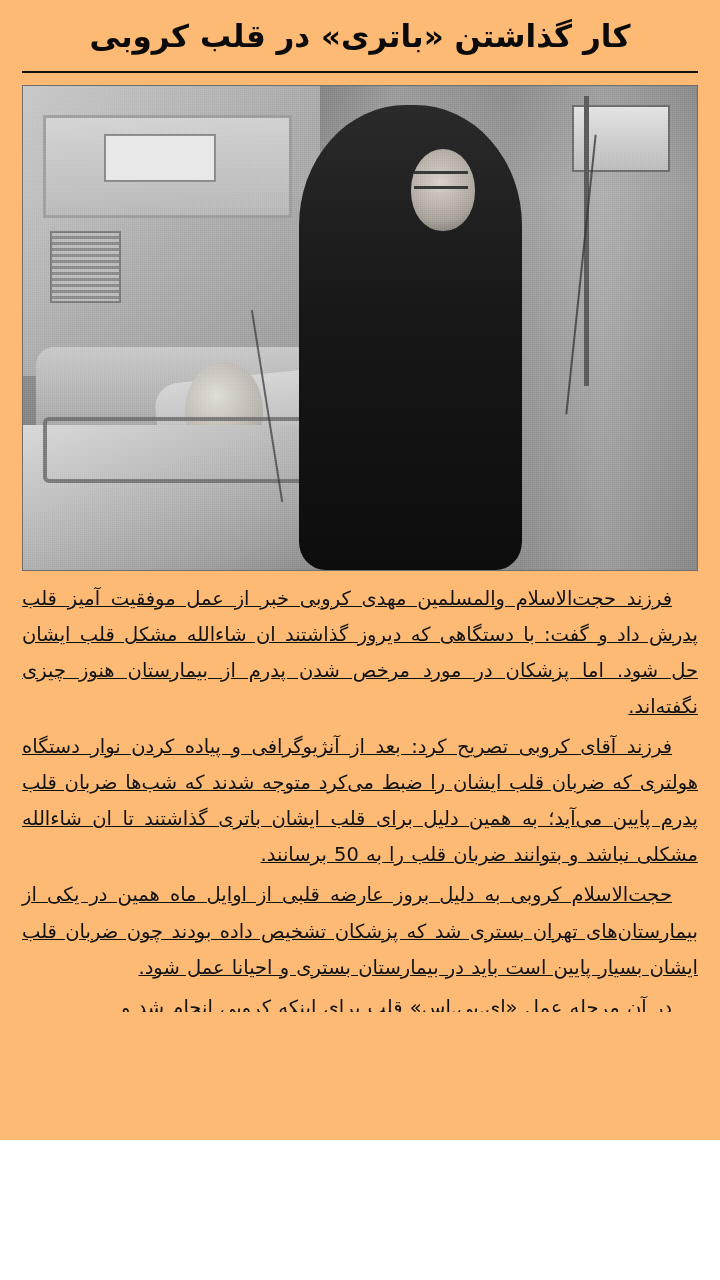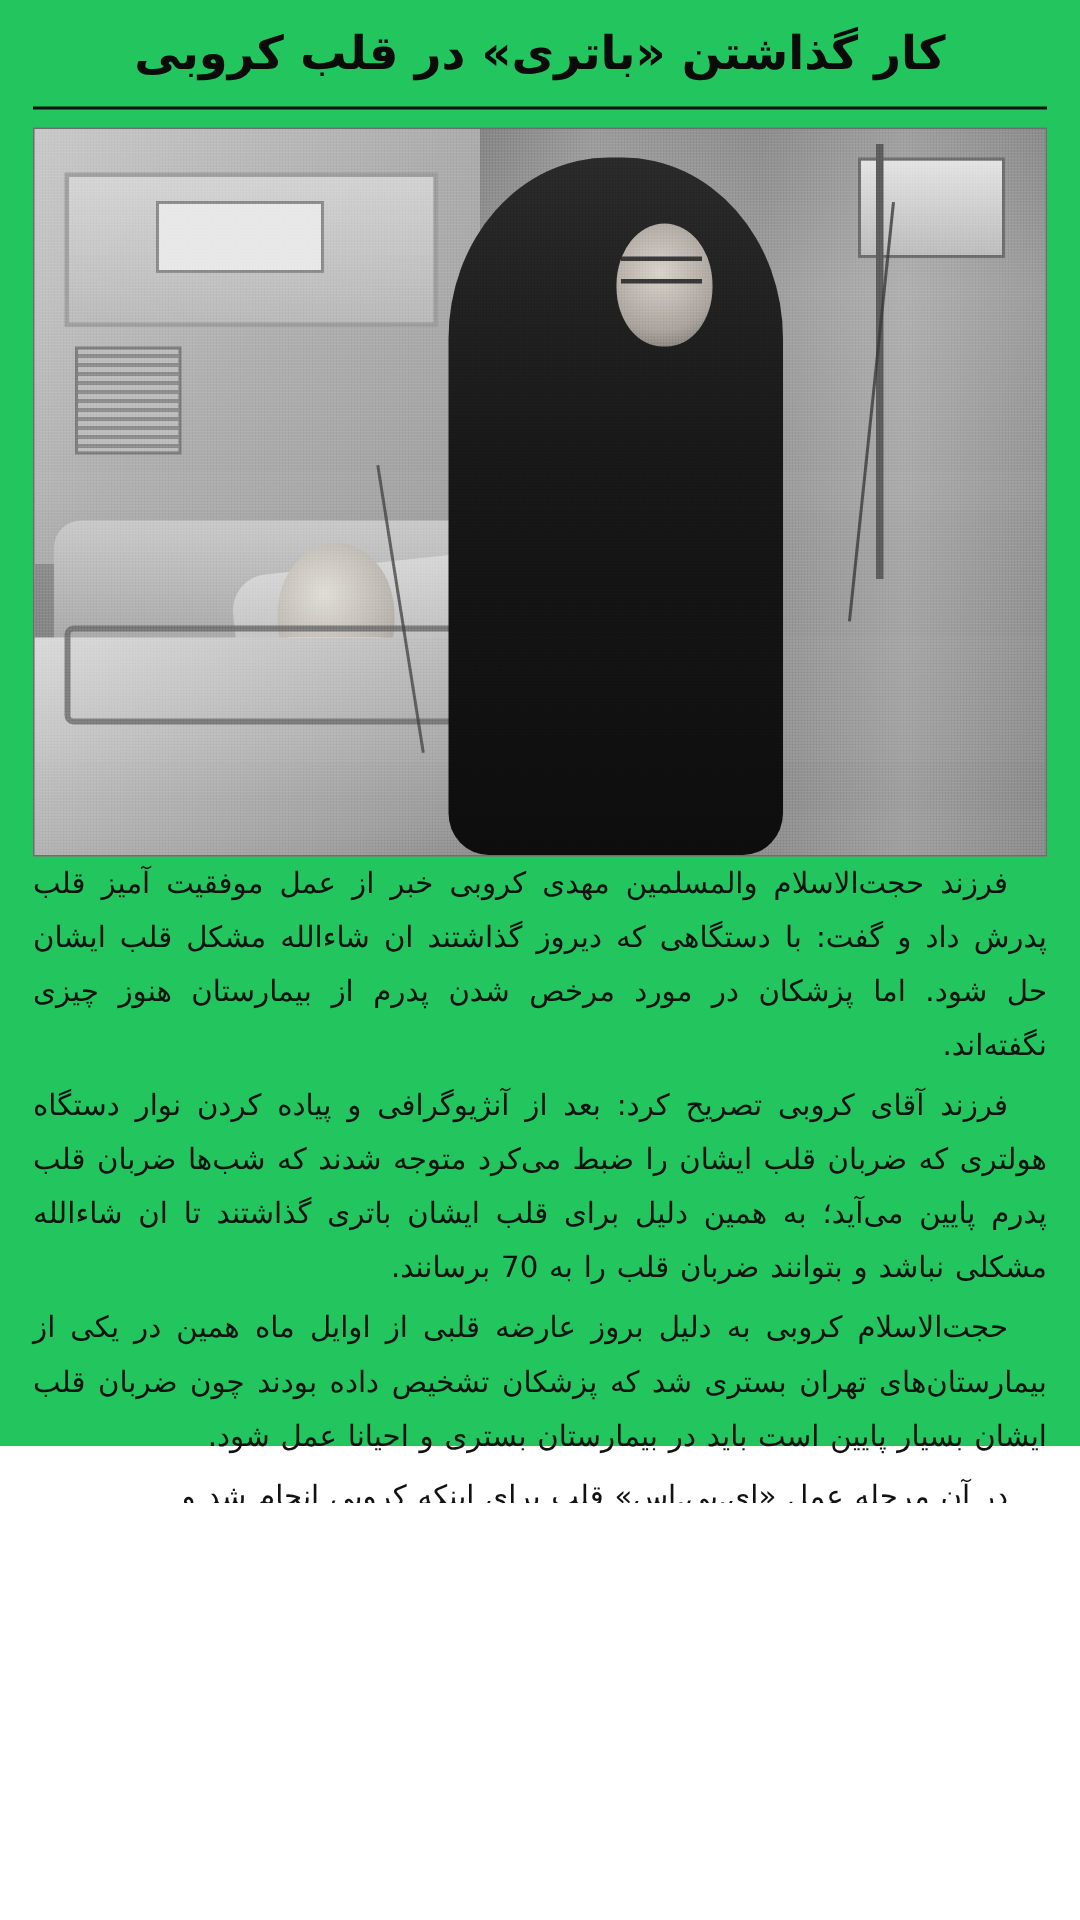--- a/index.html
+++ b/index.html
@@ -10,22 +10,22 @@
   body {
     width: 720px;
     height: 1280px;
     overflow: hidden;
     font-family: "DejaVu Sans", "Liberation Sans", sans-serif;
     color: #111111;
   }
   .page {
     position: relative;
     width: 720px;
-    height: 964px;
-    background: #22c55e;
+    height: 1140px;
+    background: #fdba74;
     box-sizing: border-box;
     padding: 0 22px;
     direction: rtl;
   }
   .headline {
     margin: 0;
     padding: 14px 0 10px 0;
     font-size: 31px;
     line-height: 1.45;
     font-weight: bold;
@@ -239,20 +239,22 @@
   }
   .grain {
     position: absolute;
     inset: 0;
     background-image:
       repeating-linear-gradient(0deg, rgba(255,255,255,0.035) 0 1px, rgba(0,0,0,0.035) 1px 2px),
       repeating-linear-gradient(90deg, rgba(255,255,255,0.03) 0 1px, rgba(0,0,0,0.03) 1px 2px);
     mix-blend-mode: overlay;
   }
   .article {
+    padding-top: 10px;
+    text-decoration: underline;
   }
   .article p {
     margin: 0 0 4px 0;
     font-size: 19.5px;
     line-height: 1.85;
     text-align: justify;
     text-align-last: right;
     text-indent: 26px;
     color: #121212;
     word-spacing: 1px;
@@ -292,18 +294,18 @@
       <div class="tube2"></div>
       <div class="woman"></div>
       <div class="woman-face"></div>
       <div class="woman-glasses"></div>
       <div class="grain"></div>
     </div>
   </div>
 
   <div class="article">
     <p>فرزند حجت‌الاسلام والمسلمین مهدی کروبی خبر از عمل موفقیت آمیز قلب پدرش داد و گفت: با دستگاهی که دیروز گذاشتند ان شاءالله مشکل قلب ایشان حل شود. اما پزشکان در مورد مرخص شدن پدرم از بیمارستان هنوز چیزی نگفته‌اند.</p>
-    <p>فرزند آقای کروبی تصریح کرد: بعد از آنژیوگرافی و پیاده کردن نوار دستگاه هولتری که ضربان قلب ایشان را ضبط می‌کرد متوجه شدند که شب‌ها ضربان قلب پدرم پایین می‌آید؛ به همین دلیل برای قلب ایشان باتری گذاشتند تا ان شاءالله مشکلی نباشد و بتوانند ضربان قلب را به 70 برسانند.</p>
+    <p>فرزند آقای کروبی تصریح کرد: بعد از آنژیوگرافی و پیاده کردن نوار دستگاه هولتری که ضربان قلب ایشان را ضبط می‌کرد متوجه شدند که شب‌ها ضربان قلب پدرم پایین می‌آید؛ به همین دلیل برای قلب ایشان باتری گذاشتند تا ان شاءالله مشکلی نباشد و بتوانند ضربان قلب را به 50 برسانند.</p>
     <p>حجت‌الاسلام کروبی به دلیل بروز عارضه قلبی از اوایل ماه همین در یکی از بیمارستان‌های تهران بستری شد که پزشکان تشخیص داده بودند چون ضربان قلب ایشان بسیار پایین است باید در بیمارستان بستری و احیانا عمل شود.</p>
     <p class="clipped">در آن مرحله عمل «ای.پی.اس» قلب برای اینکه کروبی انجام شد و</p>
   </div>
 
 </div>
 
 </body></html>

